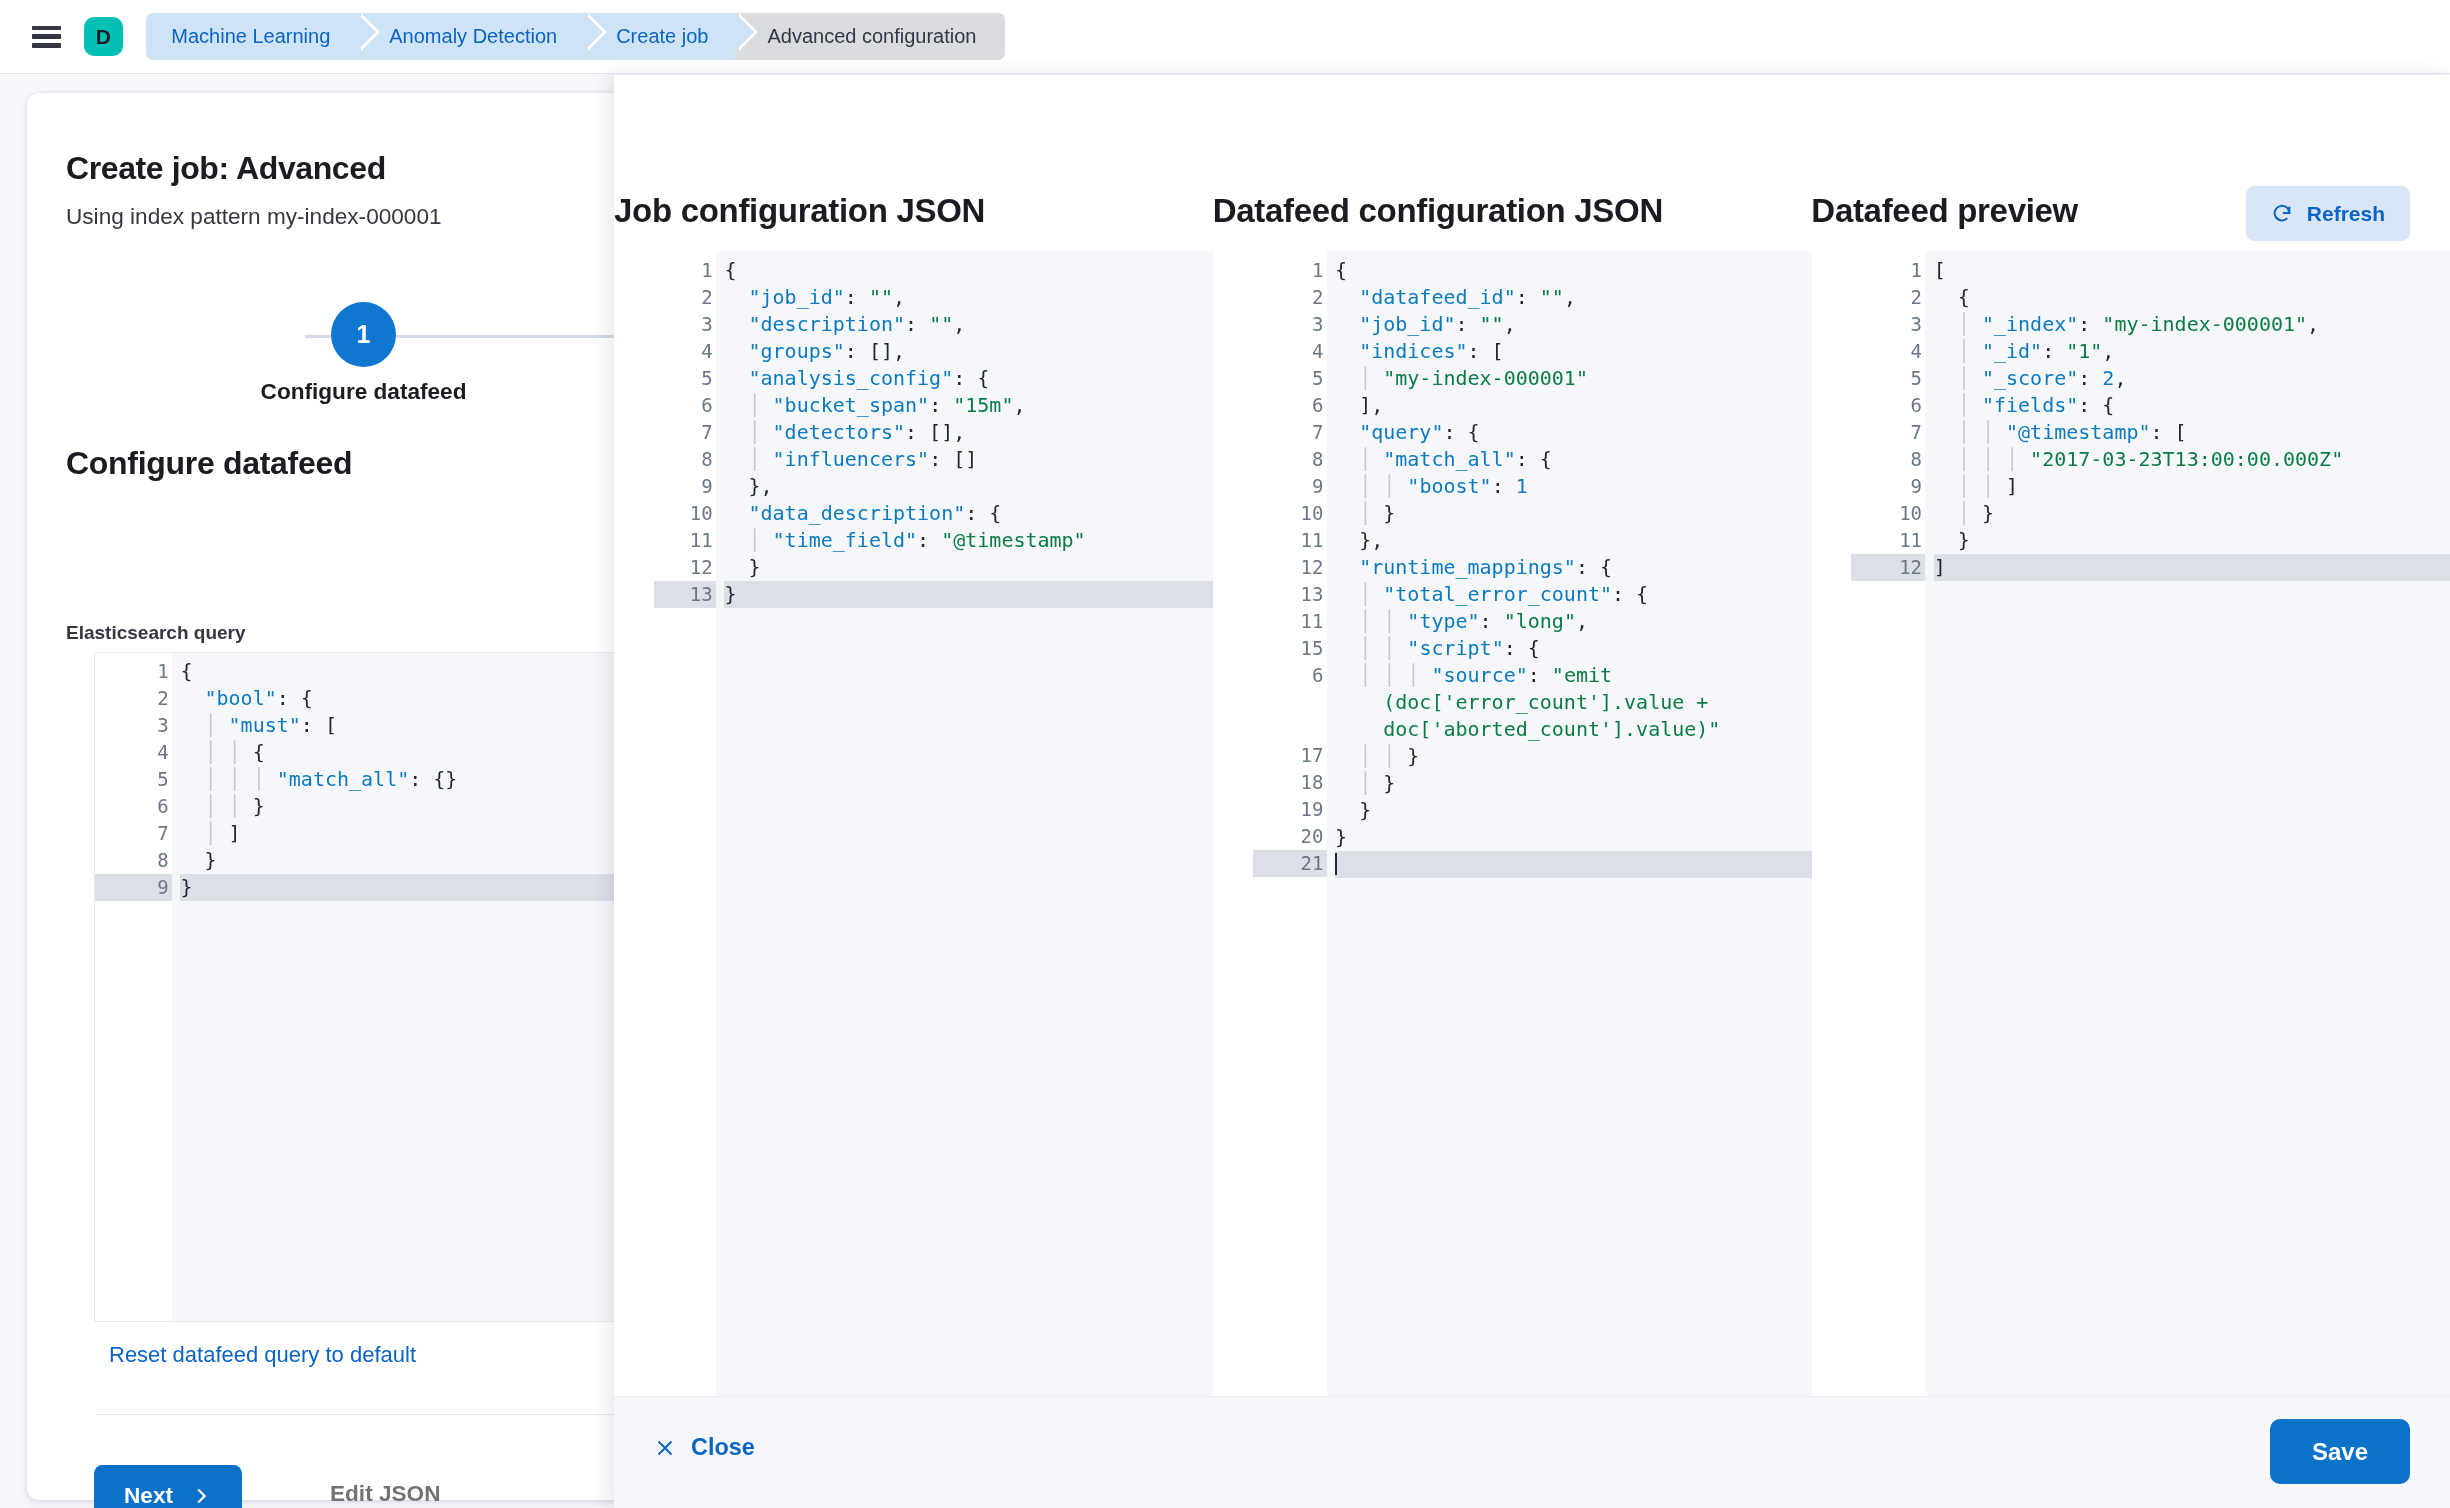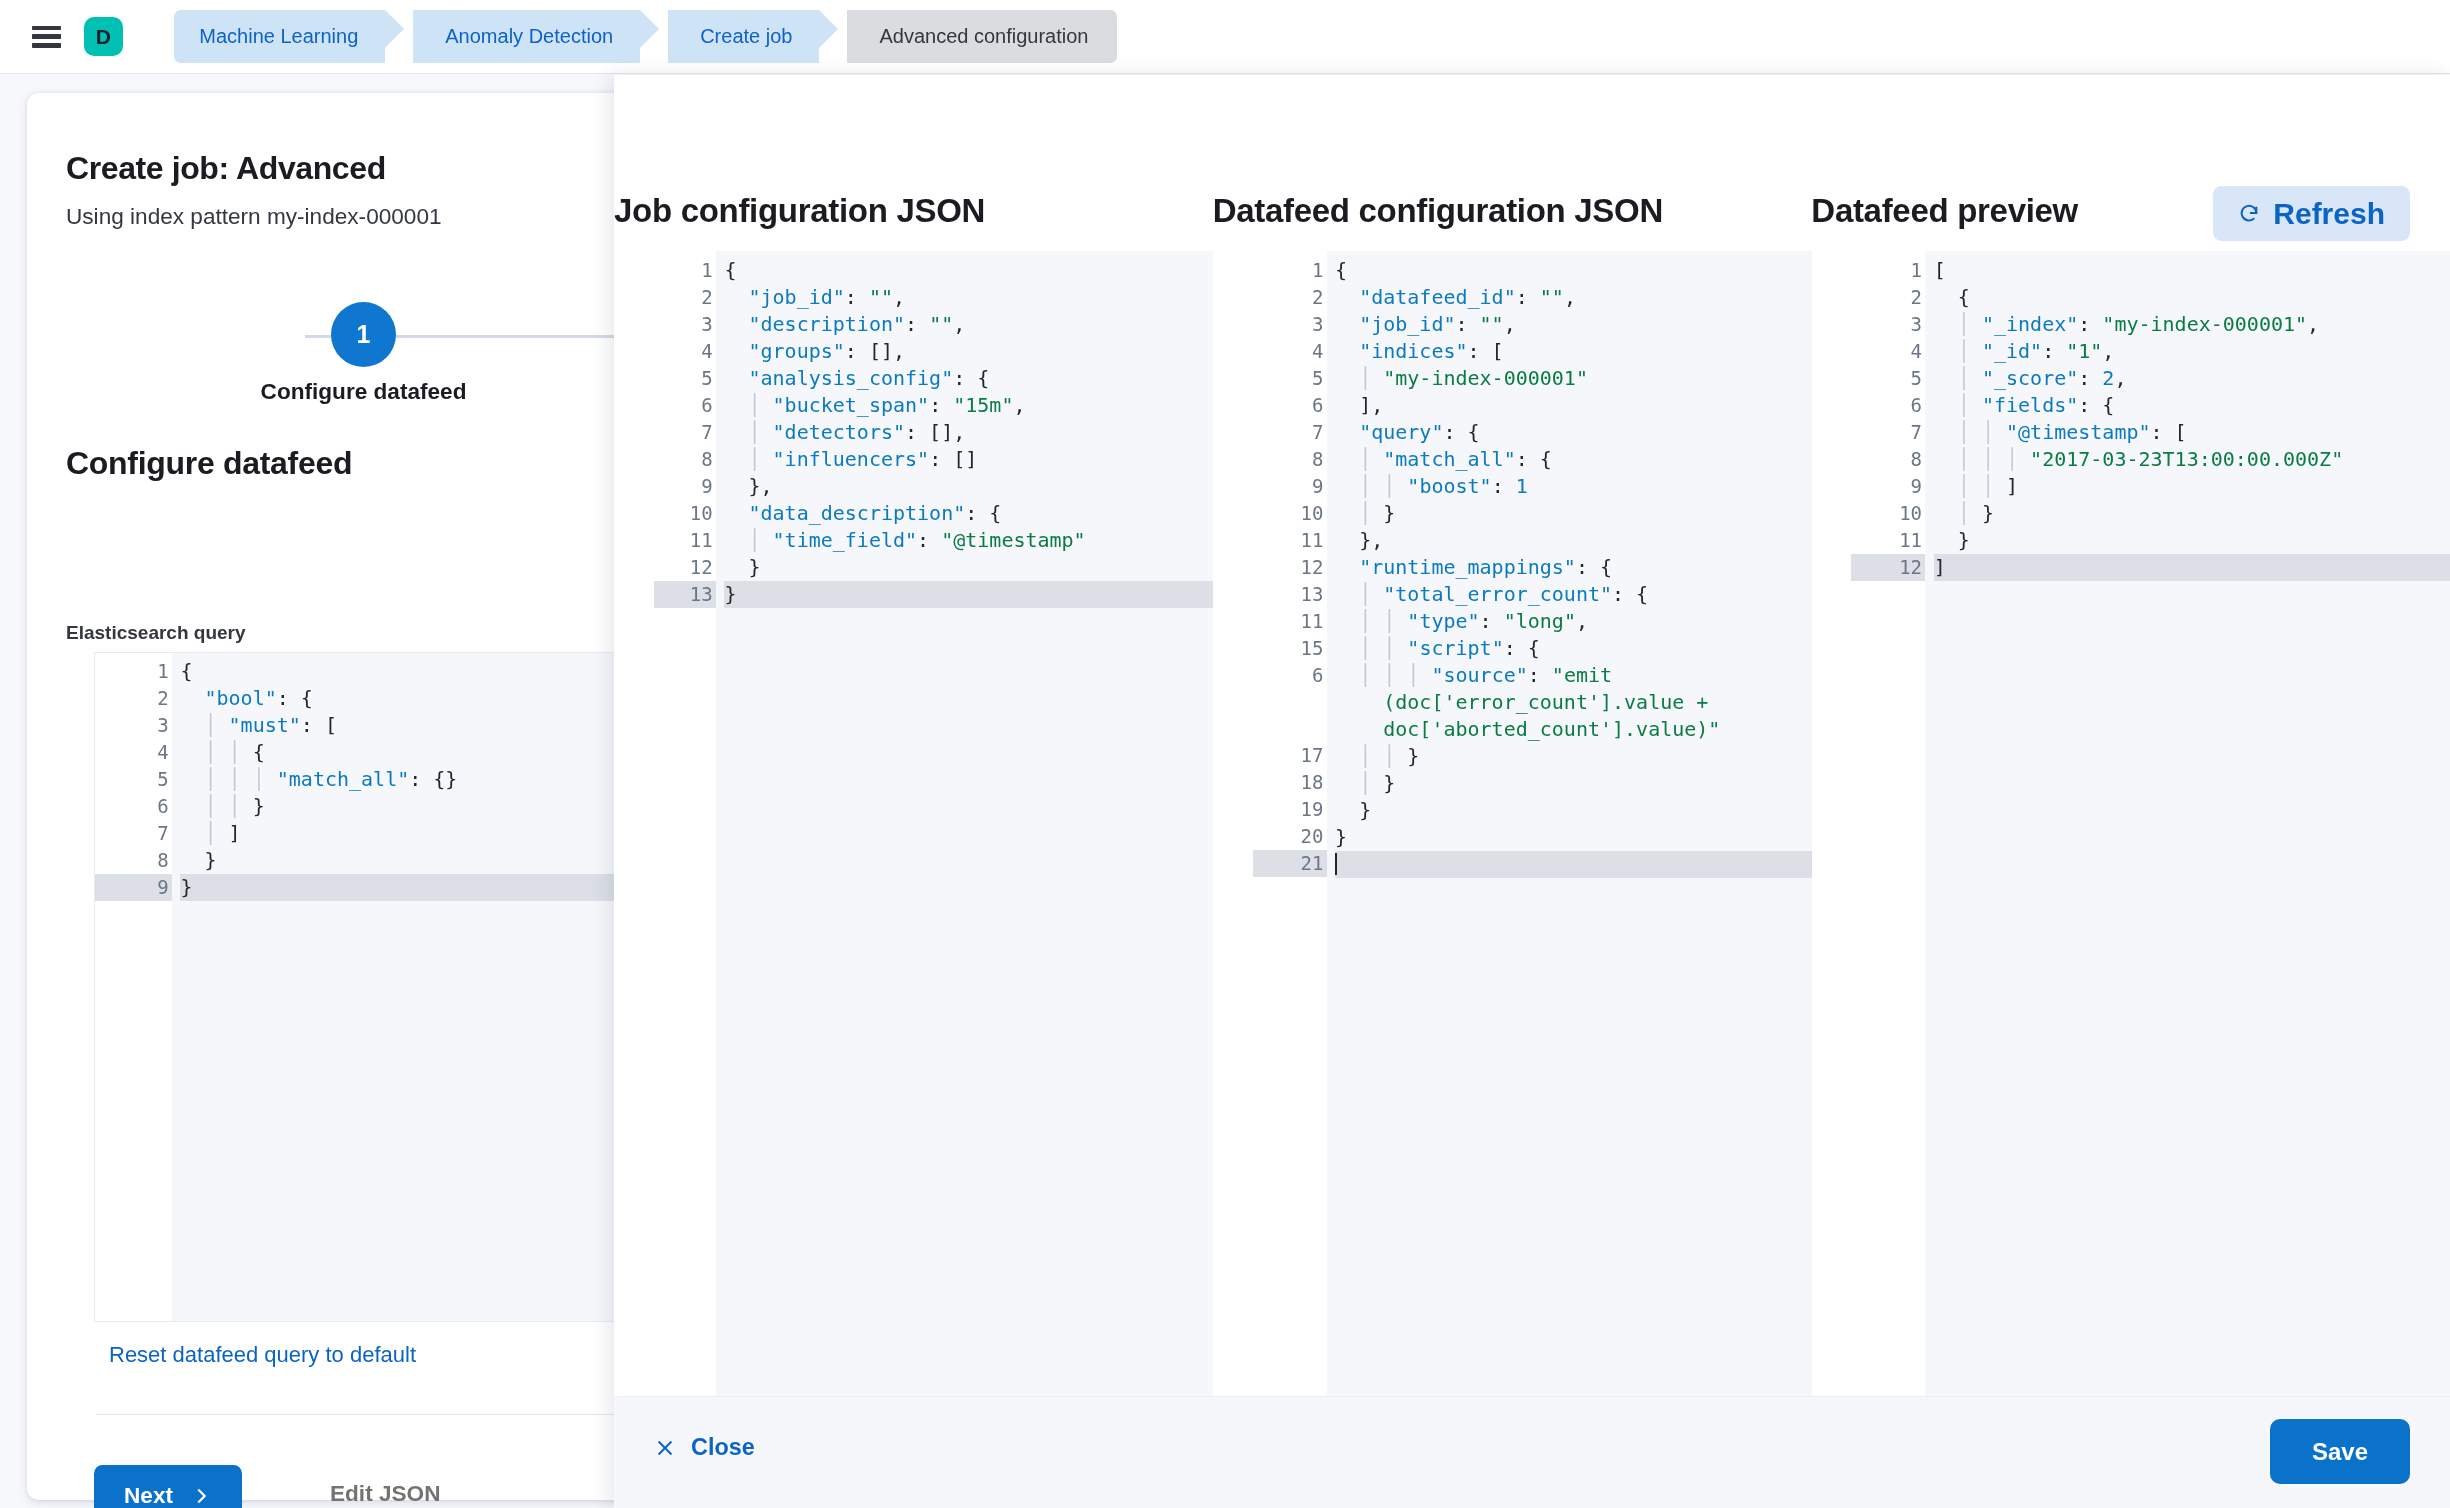--- a/index.html
+++ b/index.html
@@ -27,24 +27,23 @@
   .space-badge {
     width: 39px; height: 39px; border-radius: 10px;
     background: #00bfb3; color: #17202a;
     font-size: 21px; font-weight: bold;
     display: flex; align-items: center; justify-content: center;
     margin-right: 23.4px;
   }
 
   .breadcrumbs { display: flex; align-items: center; height: 39px; }
   .crumb {
-    position: relative; height: 53px; display: flex; align-items: center;
+    position: relative; height: 47px; display: flex; align-items: center;
     background: #cfe3f7; color: #0b64c4; font-size: 20px;
     padding: 0 27px 0 32px;
-    margin-left: 28px;
   }
   .crumb:first-child { border-radius: 6.7px 0 0 6.7px; padding-left: 25px; }
   .crumb::after {
     content: ""; position: absolute; right: -18.4px; top: 0;
     width: 0; height: 0; z-index: 2;
     border-top: 19px solid transparent;
     border-bottom: 19px solid transparent;
     border-left: 19px solid #cfe3f7;
   }
   .crumb::before {
@@ -132,21 +131,21 @@
   }
   .col1 { width: 599px; padding-left: 40px; }
   .col2 { width: 599px; padding-left: 40px; }
   .col3 { width: 639px; padding-left: 40px; }
 
   .refresh-btn {
     position: absolute; top: 111px; right: 40px;
     height: 55px; padding: 0 25px; border: none; border-radius: 8.4px;
     background: #d8e6f8; color: #0b64c4;
     font-family: "Liberation Sans", sans-serif;
-    font-size: 30px; font-weight: bold;
+    font-size: 21px; font-weight: bold;
     display: flex; align-items: center; gap: 13.4px; cursor: pointer;
   }
 
   
   .editor {
     position: absolute; top: 176px; left: 40px;
     display: flex; align-items: stretch;
     background: #f5f7fa;
     overflow: hidden;
   }

